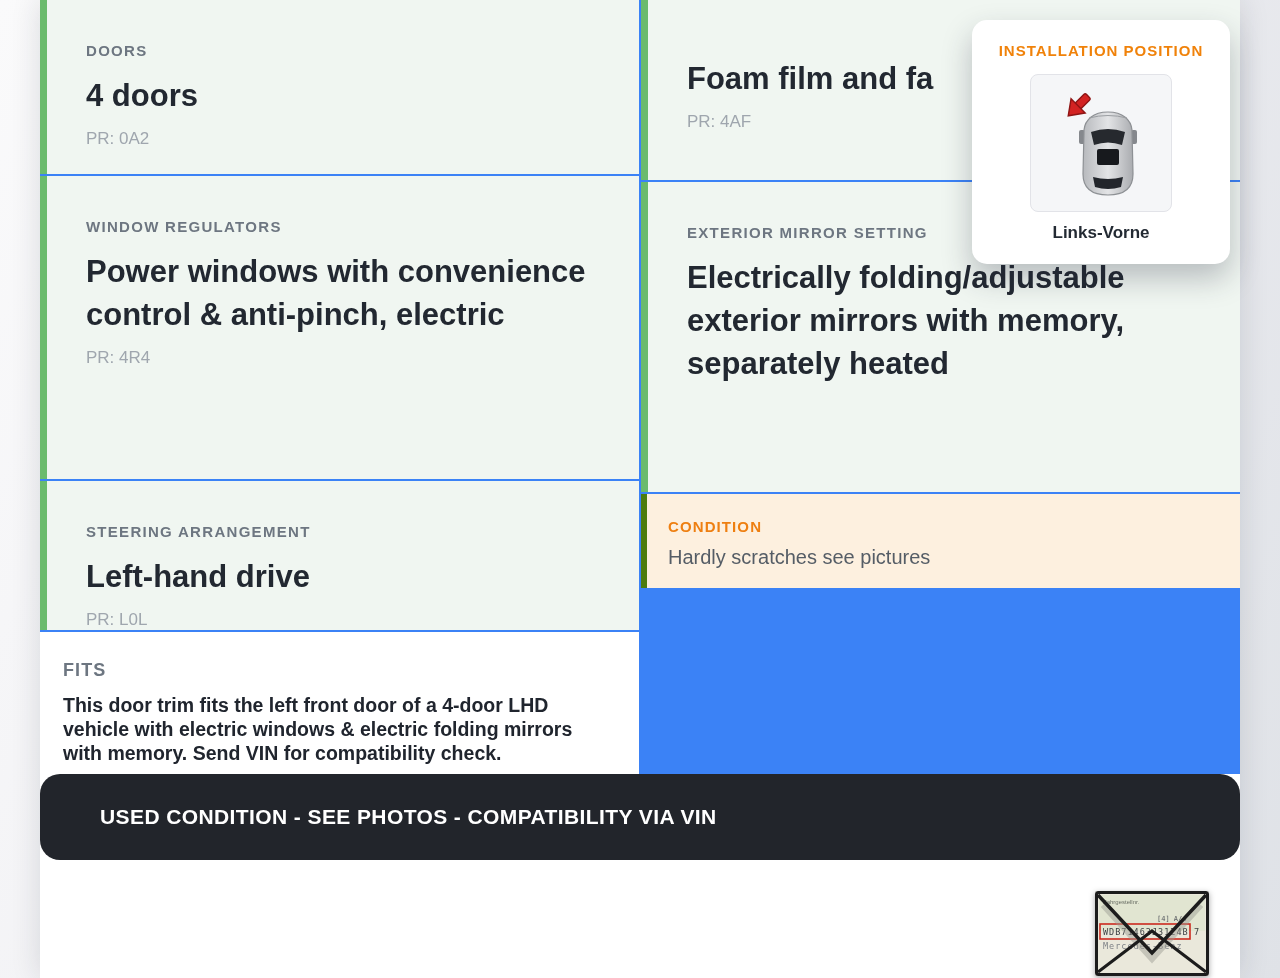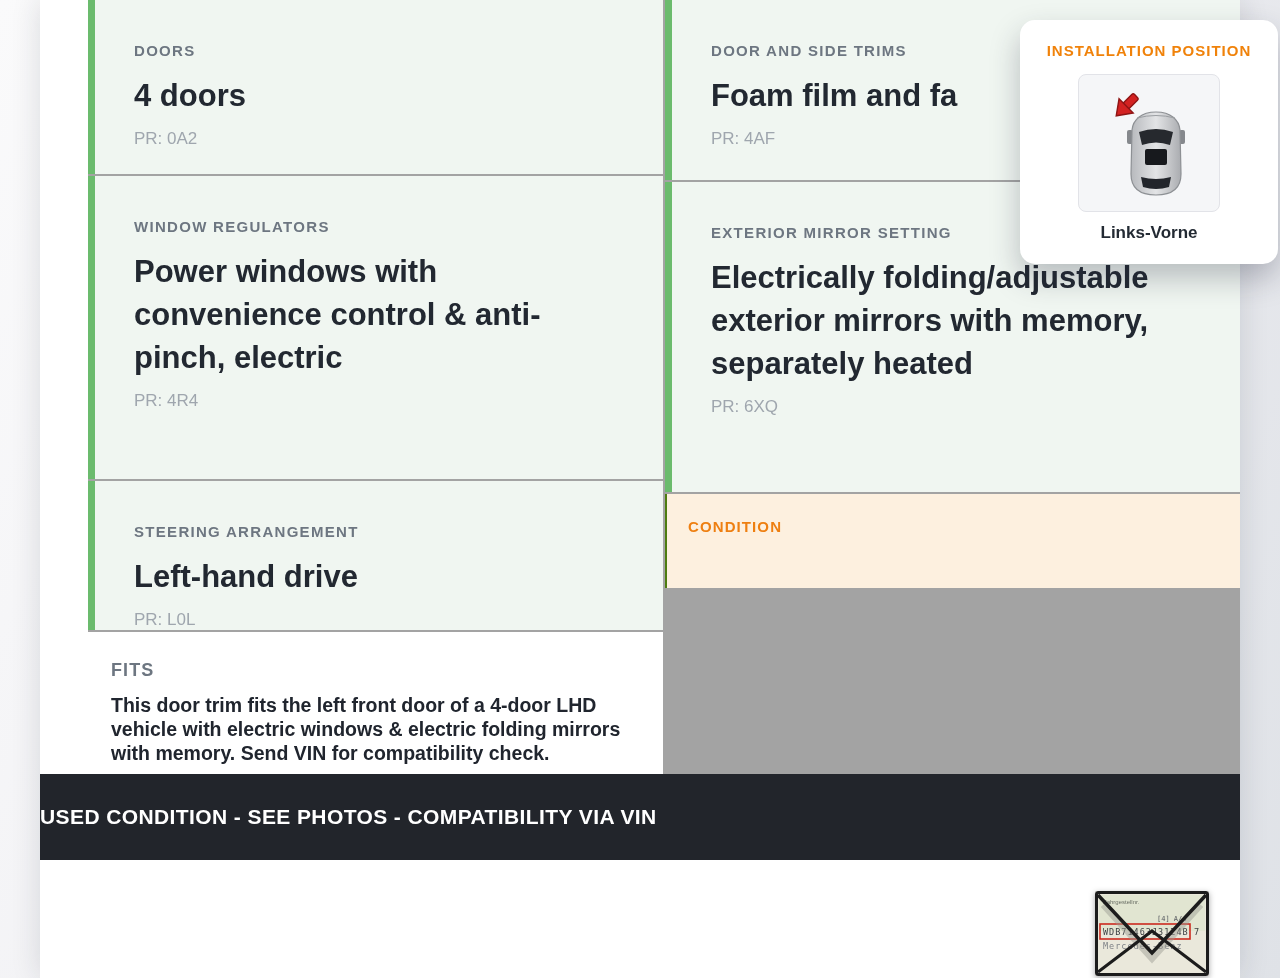--- a/index.html
+++ b/index.html
@@ -15,21 +15,21 @@
   }
   
   .header {
     height:118px; background:linear-gradient(180deg,#e67d00 0%,#ee8802 60%,#ec8500 100%);
     display:flex; align-items:center;
   }
   .header-title {
     margin-left:60px; font-size:45px; font-weight:700; color:#ffffff; letter-spacing:.5px;
   }
   
-  .main { position:relative; height:774px; background:#a3a3a3; display:flex; gap:2px;margin-left:48px; }
+  .main { position:relative; height:774px; background:#3b82f6; display:flex; gap:2px; }
   .col { width:599px; display:flex; flex-direction:column; gap:2px; }
   .card {
     background:#f0f6f1; border-left:7px solid #6bbb6d; padding:42px 34px 0 39px;
   }
   .card .label {
     font-size:15px; font-weight:700; letter-spacing:1.3px; color:#6d7681;
   }
   .card .value {
     margin-top:15px; font-size:31px; font-weight:700; color:#222831; line-height:1.39;
   }
@@ -42,21 +42,21 @@
   .h-trims   { height:180px; }
   .h-mirror  { height:310px; }
   .h-cond    { height:94px;  }
   .card-fits { background:#ffffff; border-left:0; padding:28px 34px 0 23px; }
   .card-fits .label { font-size:18px; letter-spacing:1.1px; }
   .card-fits .value {
     margin-top:12px; font-size:19.5px; font-weight:700; color:#20252e;
     line-height:1.24; max-width:548px;
   }
   .card-condition {
-    background:#fdf0df; border-left:2px solid #4d7c0f; padding:24px 34px 0 21px;
+    background:#fdf0df; border-left:6px solid #4d7c0f; padding:24px 34px 0 21px;
   }
   .card-condition .label { color:#ee7f11; letter-spacing:1.1px; }
   .card-condition .value {
     margin-top:9px; font-size:20px; font-weight:400; color:#555d66; line-height:1.3;
   }
   
   .install-card {
     position:absolute; left:932px; top:20px; width:258px; height:244px;
     background:#ffffff; border-radius:15px; z-index:6; text-align:center;
     box-shadow:0 14px 30px rgba(35,40,60,.28);
@@ -67,21 +67,21 @@
   .install-frame {
     margin:15px auto 0; width:142px; height:138px; background:#f5f6f8;
     border:1px solid #e2e3e8; border-radius:8px;
     display:flex; align-items:center; justify-content:center;
   }
   .install-pos {
     margin-top:11px; font-size:17px; font-weight:700; color:#232a33;
   }
   
   .footer {
-    height:86px; background:#22252b; display:flex; align-items:center; 
+    height:86px; background:#22252b; display:flex; align-items:center; padding-left:60px;border-radius:20px;
   }
   .footer-text {
     color:#ffffff; font-size:21px; font-weight:700; letter-spacing:.4px;
   }
   
   .doc-thumb {
     position:absolute; left:1055px; top:891px; width:114px; height:85px; z-index:7;
     box-shadow:0 2px 6px rgba(0,0,0,.35);
   }
   .doc-thumb svg { display:block; }
@@ -112,31 +112,30 @@
         <div class="pr">PR: L0L</div>
       </div>
       <div class="card card-fits h-fits">
         <div class="label">FITS</div>
         <div class="value">This door trim fits the left front door of a 4-door LHD vehicle with electric windows &amp; electric folding mirrors with memory. Send VIN for compatibility check.</div>
       </div>
     </div>
 
     <div class="col">
       <div class="card h-trims">
-        <div class="label">DOOR AND SIDE TRIMS</div>
         <div class="value oneline">Foam film and fa</div>
         <div class="pr">PR: 4AF</div>
       </div>
       <div class="card h-mirror">
         <div class="label">EXTERIOR MIRROR SETTING</div>
         <div class="value">Electrically folding/adjustable exterior mirrors with memory, separately heated</div>
-        <div class="pr">PR: 6XQ</div>
       </div>
       <div class="card card-condition h-cond">
         <div class="label">CONDITION</div>
+        <div class="value">Hardly scratches see pictures</div>
       </div>
     </div>
 
     <div class="install-card">
       <div class="install-title">INSTALLATION POSITION</div>
       <div class="install-frame">
         <svg width="124" height="122" viewBox="0 0 124 122">
           <defs>
             <linearGradient id="bodyGrad" x1="0" y1="0" x2="1" y2="0">
               <stop offset="0" stop-color="#b7b9bd"></stop>

